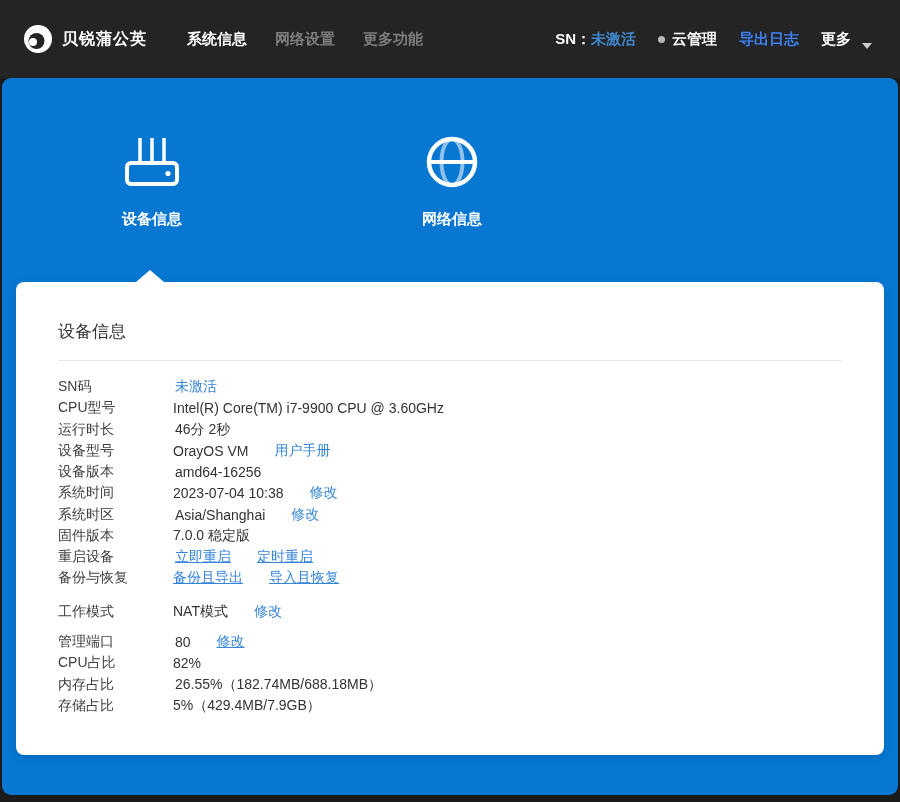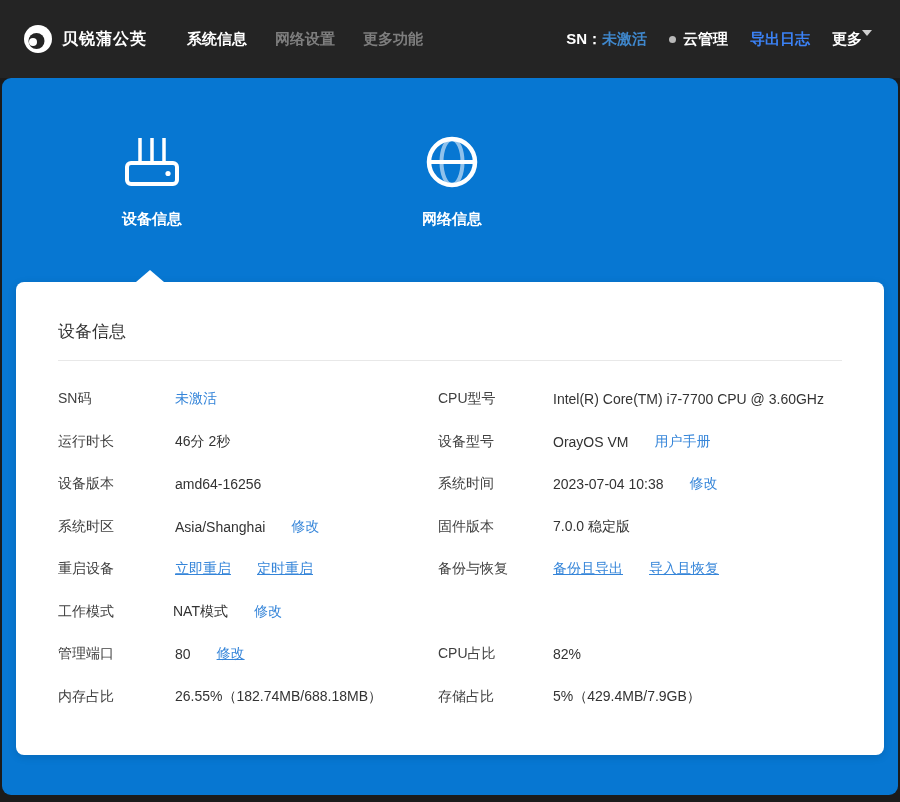--- a/index.html
+++ b/index.html
@@ -22,21 +22,21 @@
   .top-nav { display:flex; margin-left:40px; gap:28px; }
   .top-nav .nav-item { font-size:15px; font-weight:bold; color:#7e7e7e; cursor:pointer; }
   .top-nav .nav-item.active { color:#ffffff; }
   .header-right { margin-left:auto; display:flex; align-items:center; gap:22px; font-size:15px; font-weight:bold; }
   .sn-group { display:flex; align-items:center; }
   .sn-label { color:#fff; }
   .sn-value { color:#3f87cc; cursor:pointer; }
   .cloud-group { display:flex; align-items:center; gap:7px; cursor:pointer; }
   .cloud-dot { width:7px; height:7px; border-radius:50%; background:#b9b9b9; }
   .hdr-link { color:#3b82f6; cursor:pointer; }
-  .more-group { display:flex; align-items:flex-start; gap:0; cursor:pointer; }
+  .more-group { display:flex; align-items:flex-end; gap:11px; cursor:pointer; }
   .caret-down {
     width:0; height:0; border-left:5px solid transparent;
     border-right:5px solid transparent; border-top:6px solid #cfcfcf;
   }
 
   
   .main { margin:0 2px; height:717px; background:#0777d2; position:relative;border-radius:9px; }
   .tabs { display:flex; height:204px; }
   .tab { width:300px; display:flex; flex-direction:column; align-items:center; cursor:pointer; }
   .tab-icon { margin-top:52px; height:64px; display:flex; align-items:flex-end; }
@@ -50,21 +50,21 @@
     padding:0 42px;
   }
   .card-arrow {
     position:absolute; top:-12px; left:120px; width:0; height:0;
     border-left:14px solid transparent; border-right:14px solid transparent;
     border-bottom:12px solid #ffffff;
   }
   .card-title { padding-top:38px; font-size:17px; color:#333; }
   .card-divider { height:1px; background:#e8e8e8; margin-top:17px; }
   .rows { padding-top:17px; }
-  .row { display:flex; height:42.5px; align-items:center; }
+  .row { display:flex; height:42.5px; align-items:flex-start;flex-direction:column; }
   .cell { display:flex; align-items:center; font-size:14px; }
   .cell-left { width:380px; flex:none; }
   .cell-right { flex:1; }
   .cell-label { color:#404040; flex:none; }
   .cell-left  .cell-label { width:117px; }
   .cell-right .cell-label { width:115px; }
   .cell-value { color:#333; white-space:nowrap; }
   .cell-link { color:#3585d9; cursor:pointer; text-decoration:none; white-space:nowrap; }
   .cell-link.u { text-decoration:underline; }
   .gap { margin-left:26px; }
@@ -143,21 +143,21 @@
       <div class="card-title">设备信息</div>
       <div class="card-divider"></div>
       <div class="rows" id="rows">
           <div class="row">
             <div class="cell cell-left">
               <span class="cell-label">SN码</span>
               <a class="cell-link">未激活</a>
             </div>
             <div class="cell cell-right">
               <span class="cell-label">CPU型号</span>
-              <span class="cell-value">Intel(R) Core(TM) i7-7700 CPU @ 3.60GHz</span>
+              <span class="cell-value">Intel(R) Core(TM) i7-9900 CPU @ 3.60GHz</span>
             </div>
           </div>
           <div class="row">
             <div class="cell cell-left">
               <span class="cell-label">运行时长</span>
               <span class="cell-value">46分 2秒</span>
             </div>
             <div class="cell cell-right">
               <span class="cell-label">设备型号</span>
               <span class="cell-value">OrayOS VM</span>

